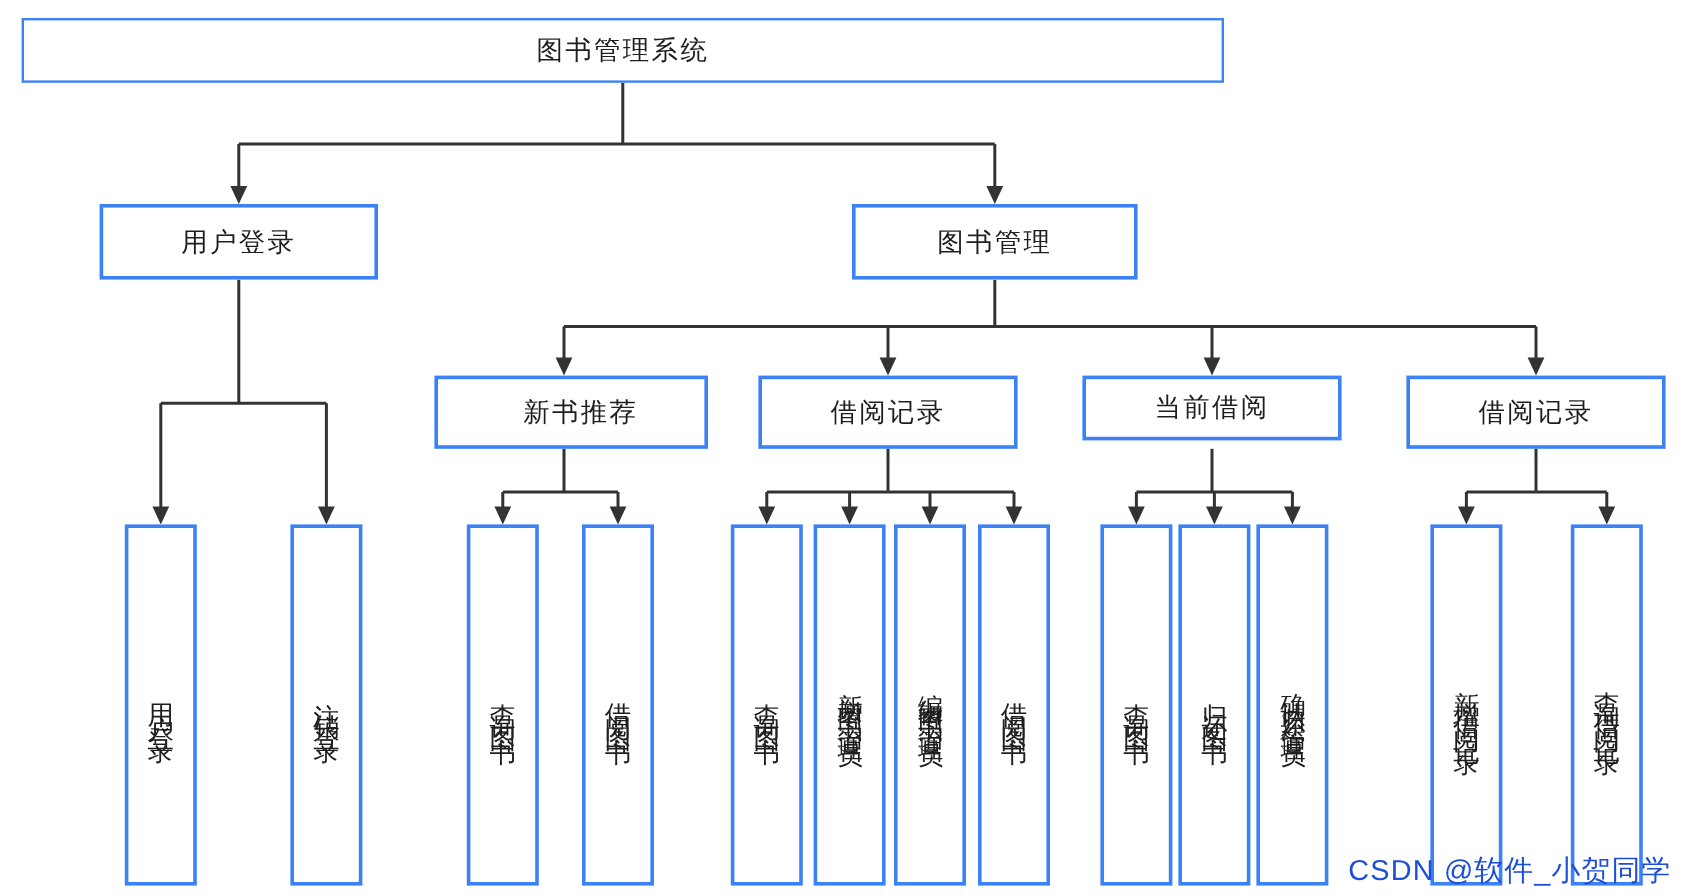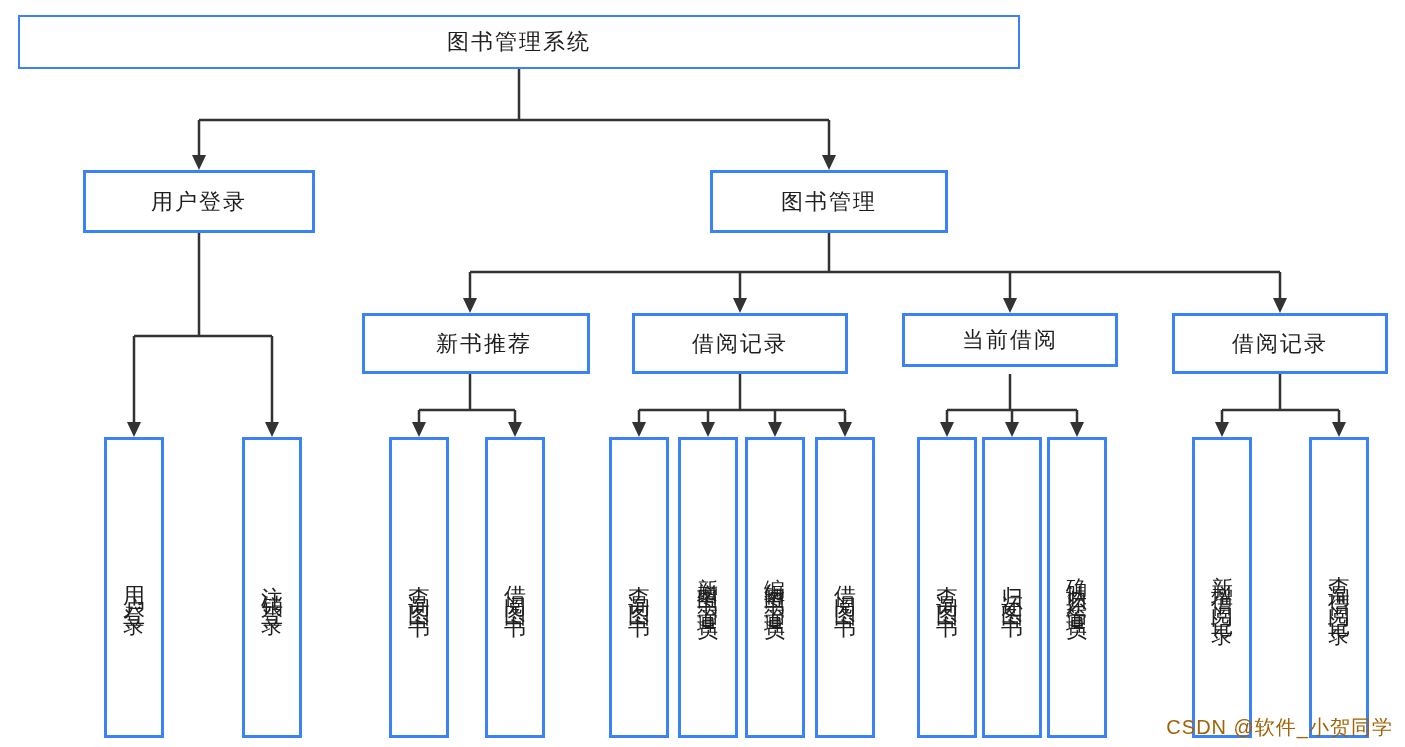--- a/index.html
+++ b/index.html
@@ -37,22 +37,22 @@
     text-orientation: mixed;
     letter-spacing: 10px;
     white-space: normal;
     padding: 6px 0;
   }
   .vnode.long { letter-spacing: 6px; font-size: 21px; }
   .watermark {
     position: absolute;
     right: 12px;
     bottom: 6px;
-    font-size: 20px;
-    color: #a16207;
+    font-size: 24px;
+    color: #1d4ed8;
     letter-spacing: 1px;
   }
 </style>
 </head>
 <body>
 
 <div class="stage">
 
   <svg class="connectors" width="1405" height="747" viewBox="0 0 1405 747" fill="none" stroke="#333333" stroke-width="2.5">
 

